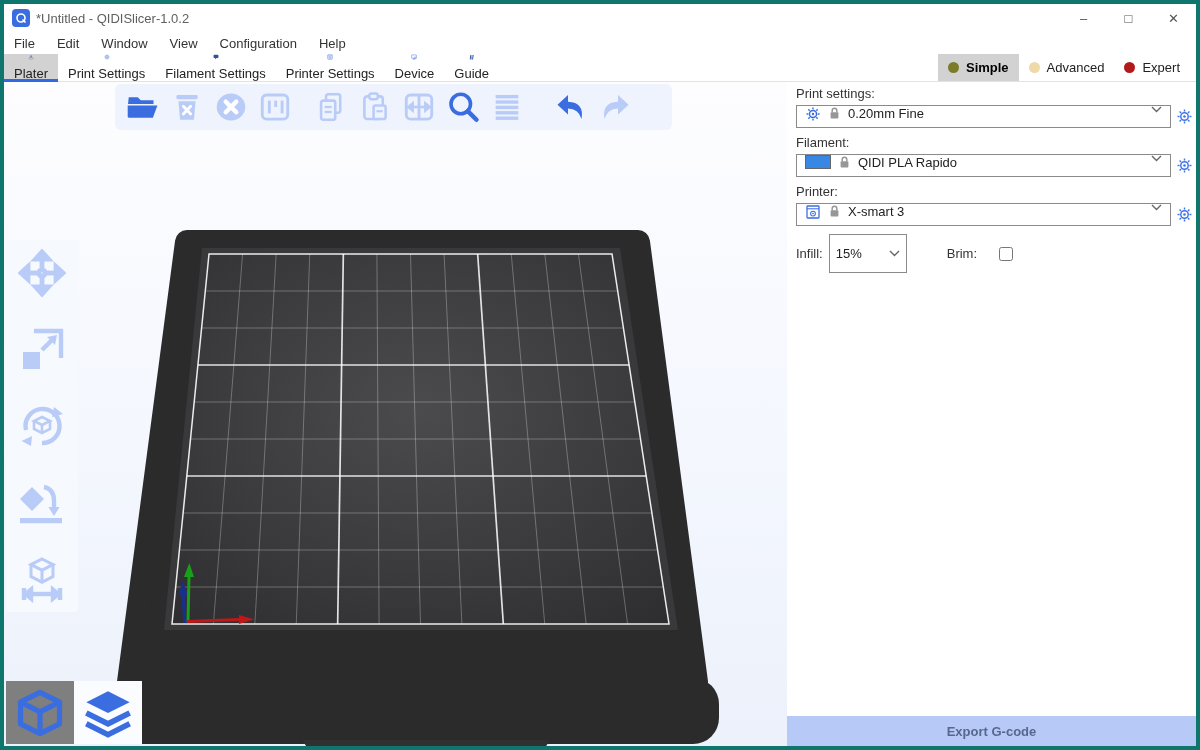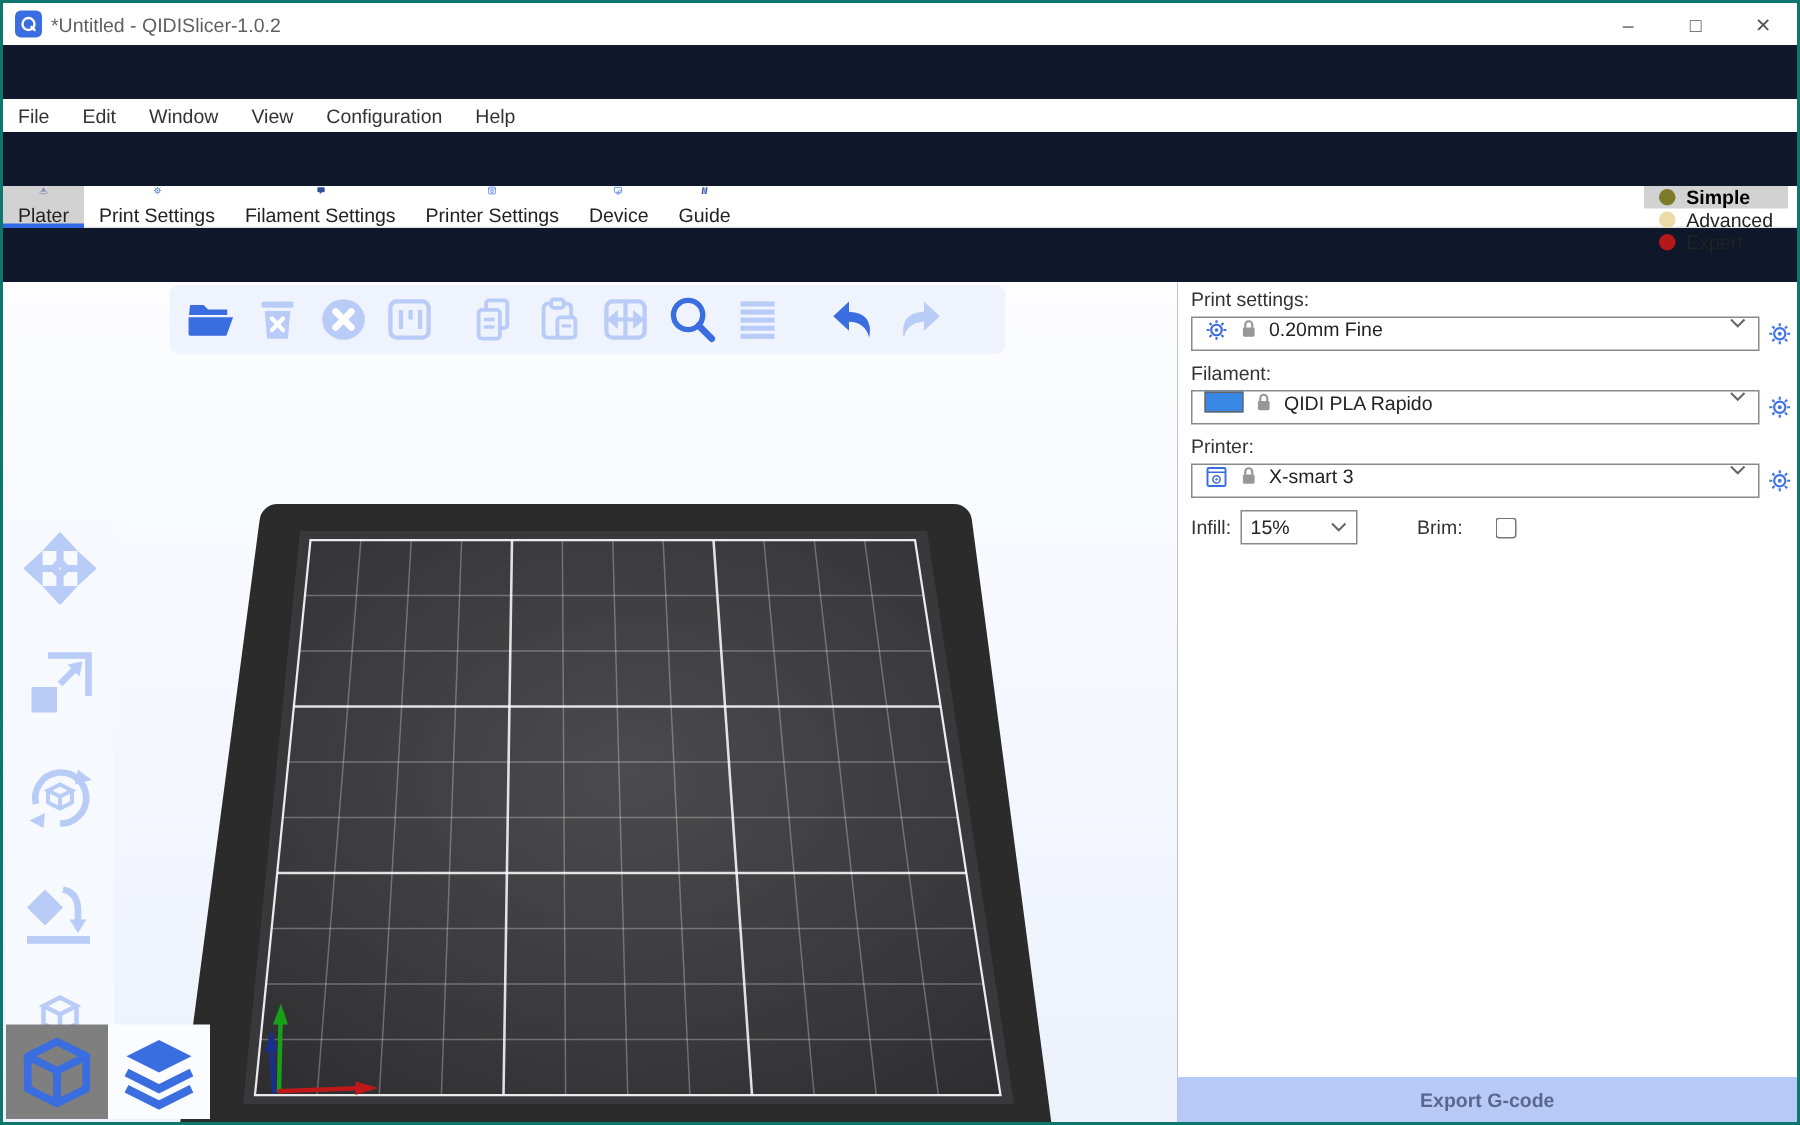--- a/index.html
+++ b/index.html
@@ -1,35 +1,35 @@
 <!DOCTYPE html>
 <html><head>
 <meta charset="utf-8">
 <style>
   * { margin:0; padding:0; box-sizing:border-box; }
   html,body { width:1200px; height:750px; font-family:"Liberation Sans", sans-serif; }
-  .window { width:1200px; height:750px; border:2px solid #0f766e; background:#0f172a; display:flex; flex-direction:column; overflow:hidden;gap:36px; }
+  .window { width:1200px; height:750px; border:4px solid #0f766e; background:#701a75; display:flex; flex-direction:column; overflow:hidden; }
 
   
   .titlebar { height:28px; display:flex; align-items:center; padding-left:8px; background:#fff; flex:0 0 28px; }
   .app-icon { width:18px; height:18px; border-radius:4px; background:#3a6de0; display:flex; align-items:center; justify-content:center; margin-right:6px; }
   .title-text { font-size:13px; color:#5f5f5f; }
   .win-controls { margin-left:auto; display:flex; height:100%; }
   .win-btn { width:45px; height:100%; display:flex; align-items:center; justify-content:center; font-size:13px; color:#555; cursor:default; }
 
   
   .menubar { height:22px; display:flex; align-items:center; gap:22px; padding-left:10px; background:#fff; flex:0 0 22px; }
   .menu-item { font-size:13px; color:#333; cursor:default; }
 
   
   .tabbar { height:28px; display:flex; align-items:stretch; background:#fff; border-bottom:1px solid #e3e3e3; flex:0 0 28px; }
   .tab { display:flex; align-items:center; gap:6px; padding:0 10px; font-size:13px; color:#222; cursor:default; position:relative;flex-direction:column; }
   .tab.active { background:#d2d2d2; }
   .tab.active::after { content:""; position:absolute; left:0; right:0; bottom:-1px; height:3px; background:#2f6ae4; }
-  .modes { margin-left:auto; display:flex; align-items:stretch; margin-right:6px;flex-direction:column; }
+  .modes { margin-left:auto; display:flex; align-items:stretch; margin-right:6px; }
   .mode { display:flex; align-items:center; gap:7px; padding:0 10px; font-size:13px; color:#222; cursor:default; }
   .mode.active { background:#d2d2d2; font-weight:bold; color:#000; }
   .mode-dot { width:11px; height:11px; border-radius:50%; }
 
   
   .main { flex:1; display:flex; min-height:0; }
   .viewport { position:relative; width:783px; flex:0 0 783px; background:linear-gradient(180deg,#fdfdfe 0%,#f4f7fe 55%,#ecf1fb 100%); overflow:hidden; }
   .rightpanel { flex:1; background:#fff; position:relative; padding:4px 2px 0 9px; }
 
   
@@ -53,21 +53,21 @@
   .dd-row { display:flex; align-items:center; margin-bottom:7px; }
   .dropdown { flex:1; height:23px; border:1px solid #8a8a8a; background:#fff; display:flex; align-items:flex-start; gap:7px; padding:0 8px; cursor:pointer; }
   .dd-value { font-size:13px; color:#222; }
   .dd-chevron { margin-left:auto; display:flex; align-items:center; }
   .gear-btn { width:20px; display:flex; justify-content:center; margin-left:3px; cursor:pointer; }
   .swatch { width:26px; height:14px; background:#3987e5; border:1px solid #666; }
   .supports-row { display:flex; align-items:center; margin-top:11px; margin-right:22px; }
   .supports-row .rp-inline-label { font-size:13px; color:#333; width:58px; }
   .infill-row { display:flex; align-items:center; margin-top:8px; }
   .infill-row .rp-inline-label { font-size:13px; color:#333; margin-right:6px; }
-  .small-dd { width:78px; height:23px; border:1px solid #8a8a8a; background:#fff; display:flex; align-items:center; padding:0 6px; cursor:pointer; }
+  .small-dd { width:78px; height:39px; border:1px solid #8a8a8a; background:#fff; display:flex; align-items:center; padding:0 6px; cursor:pointer; }
   .brim-label { font-size:13px; color:#333; margin-left:40px; margin-right:22px; }
   .brim-check { width:14px; height:14px; cursor:pointer; }
   .export-btn { position:absolute; left:0; right:0; bottom:0; height:30px; background:#b7c9f7; color:#57688f; font-size:13px; font-weight:bold; display:flex; align-items:center; justify-content:center; cursor:pointer; }
 </style>
 </head>
 <body>
 
 <div class="window">
 
   <div class="titlebar">

